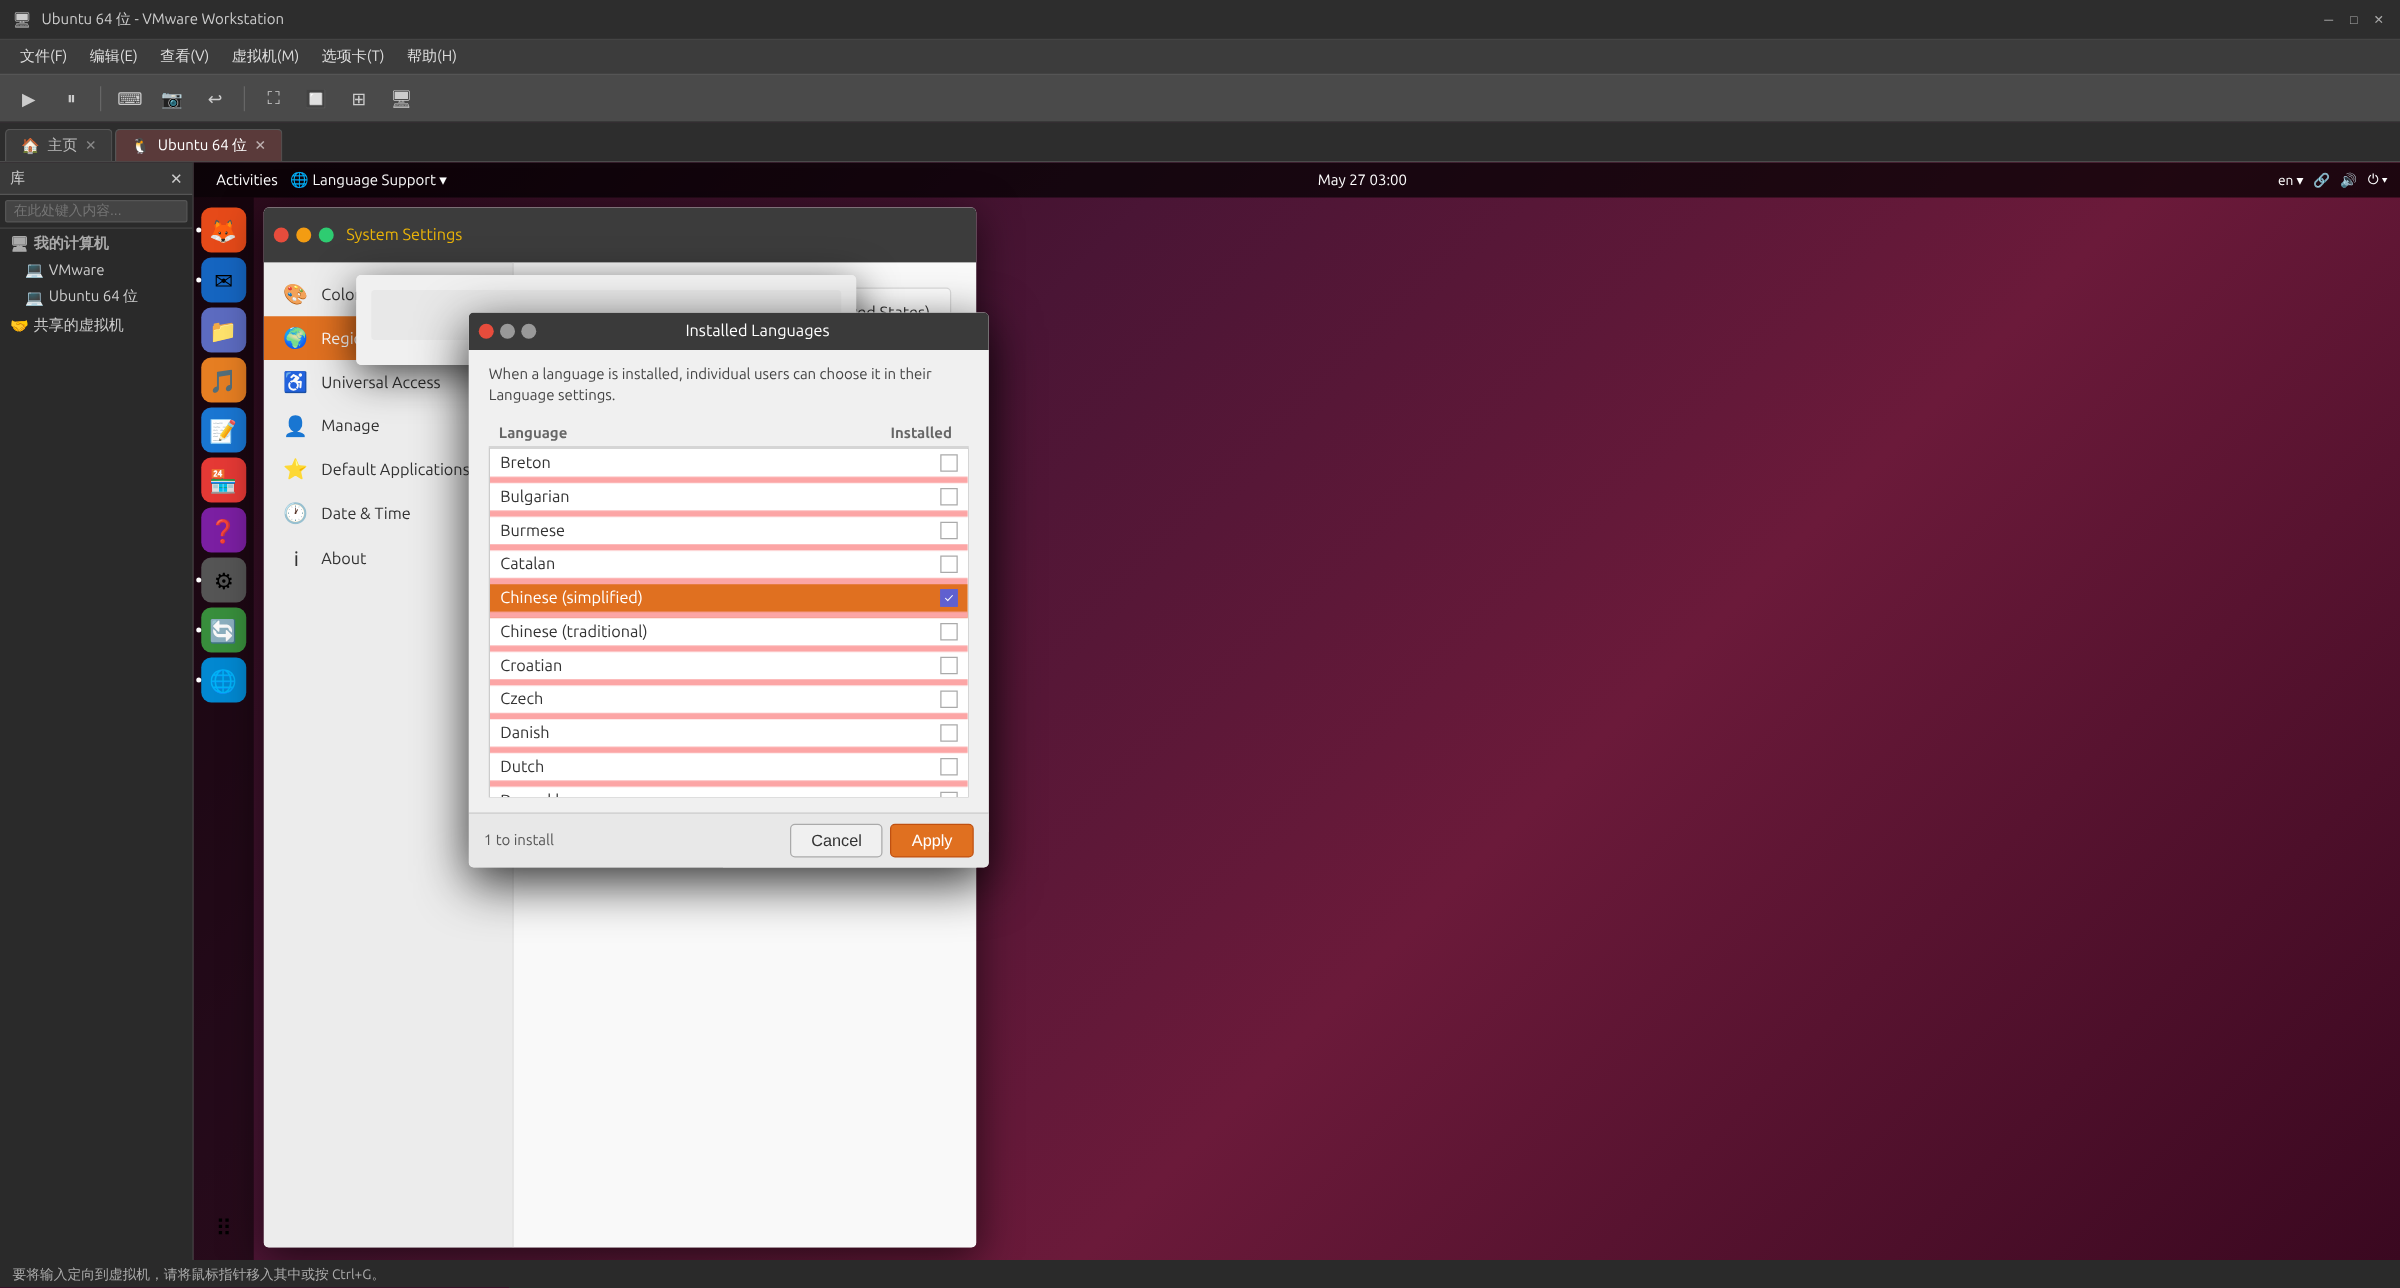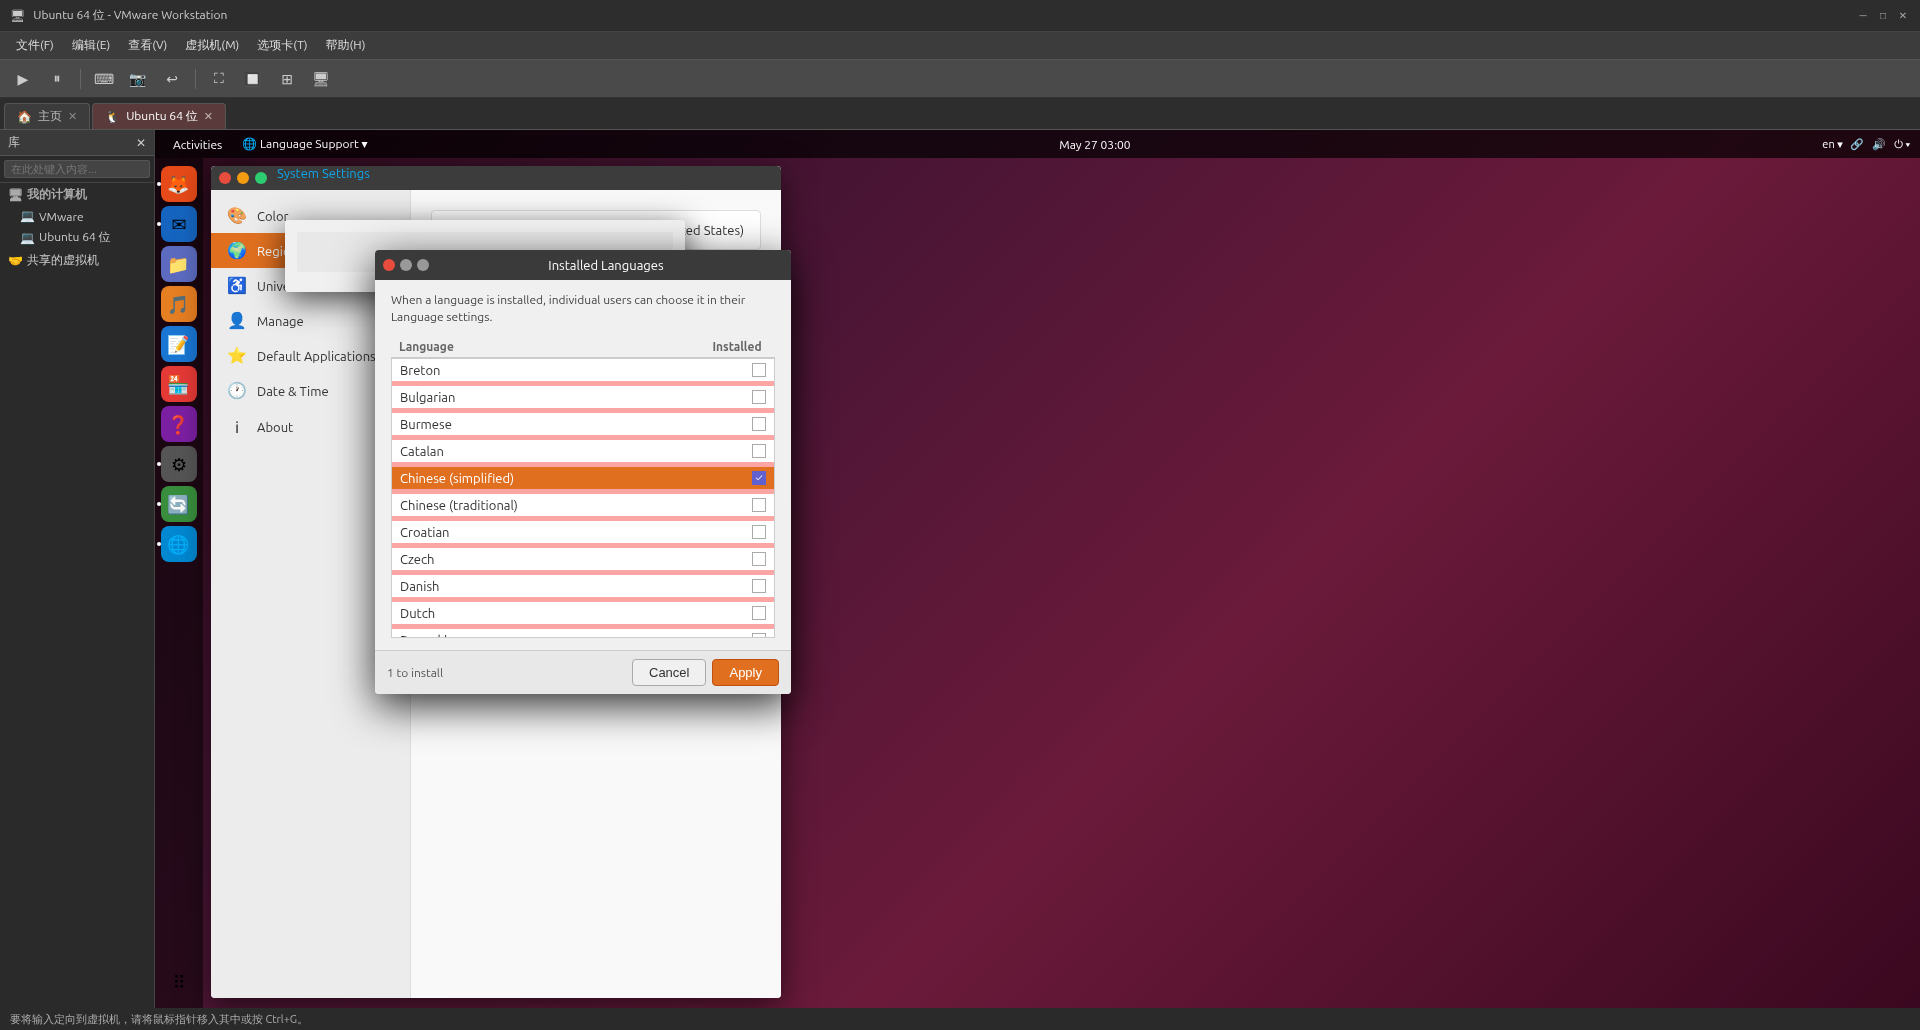--- a/index.html
+++ b/index.html
@@ -135,21 +135,21 @@
       display: flex;
       align-items: center;
       padding: 0 10px;
       color: #fff;
       font-size: 12px;
       position: absolute;
       top: 0; left: 0; right: 0;
       z-index: 10;
     }
     .ubuntu-topbar .activities-btn {
-      margin-right: 12px;
+      margin-right: 2px;
       cursor: pointer;
       padding: 2px 8px;
       border-radius: 3px;
     }
     .ubuntu-topbar .topbar-center { flex: 1; text-align: center; }
     .ubuntu-topbar .topbar-right { display: flex; align-items: center; gap: 8px; font-size: 11px; }
 
     
     .ubuntu-dock {
       position: absolute;
@@ -506,21 +506,21 @@
         <div class="dot"></div>
       </div>
       <div style="flex:1;"></div>
       <div class="dock-icon" style="background:transparent;">
         <span>⠿</span>
       </div>
     </div>
 
     <div style="position:absolute;top:36px;left:56px;width:570px;bottom:10px;background:#f5f5f5;border-radius:4px;box-shadow:0 8px 32px rgba(0,0,0,0.6);overflow:hidden;display:flex;flex-direction:column;z-index:20;">
 
-      <div style="background:#3c3c3c;height:24px;display:flex;padding:0 8px;color:#0ea5e9;font-size:13px;border-radius:4px 4px 0 0;flex-shrink:0;">
+      <div style="background:#3c3c3c;height:44px;display:flex;align-items:center;padding:0 8px;color:#eab308;font-size:13px;border-radius:4px 4px 0 0;flex-shrink:0;">
         <div style="display:flex;gap:6px;align-items:center;margin-right:10px;">
           <div class="win-circle close"></div>
           <div class="win-circle min"></div>
           <div class="win-circle max"></div>
         </div>
         <span>System Settings</span>
       </div>
       <div style="display:flex;flex:1;overflow:hidden;">
 
         <div style="width:200px;background:#ececec;border-right:1px solid #ddd;overflow-y:auto;padding:8px 0;">

